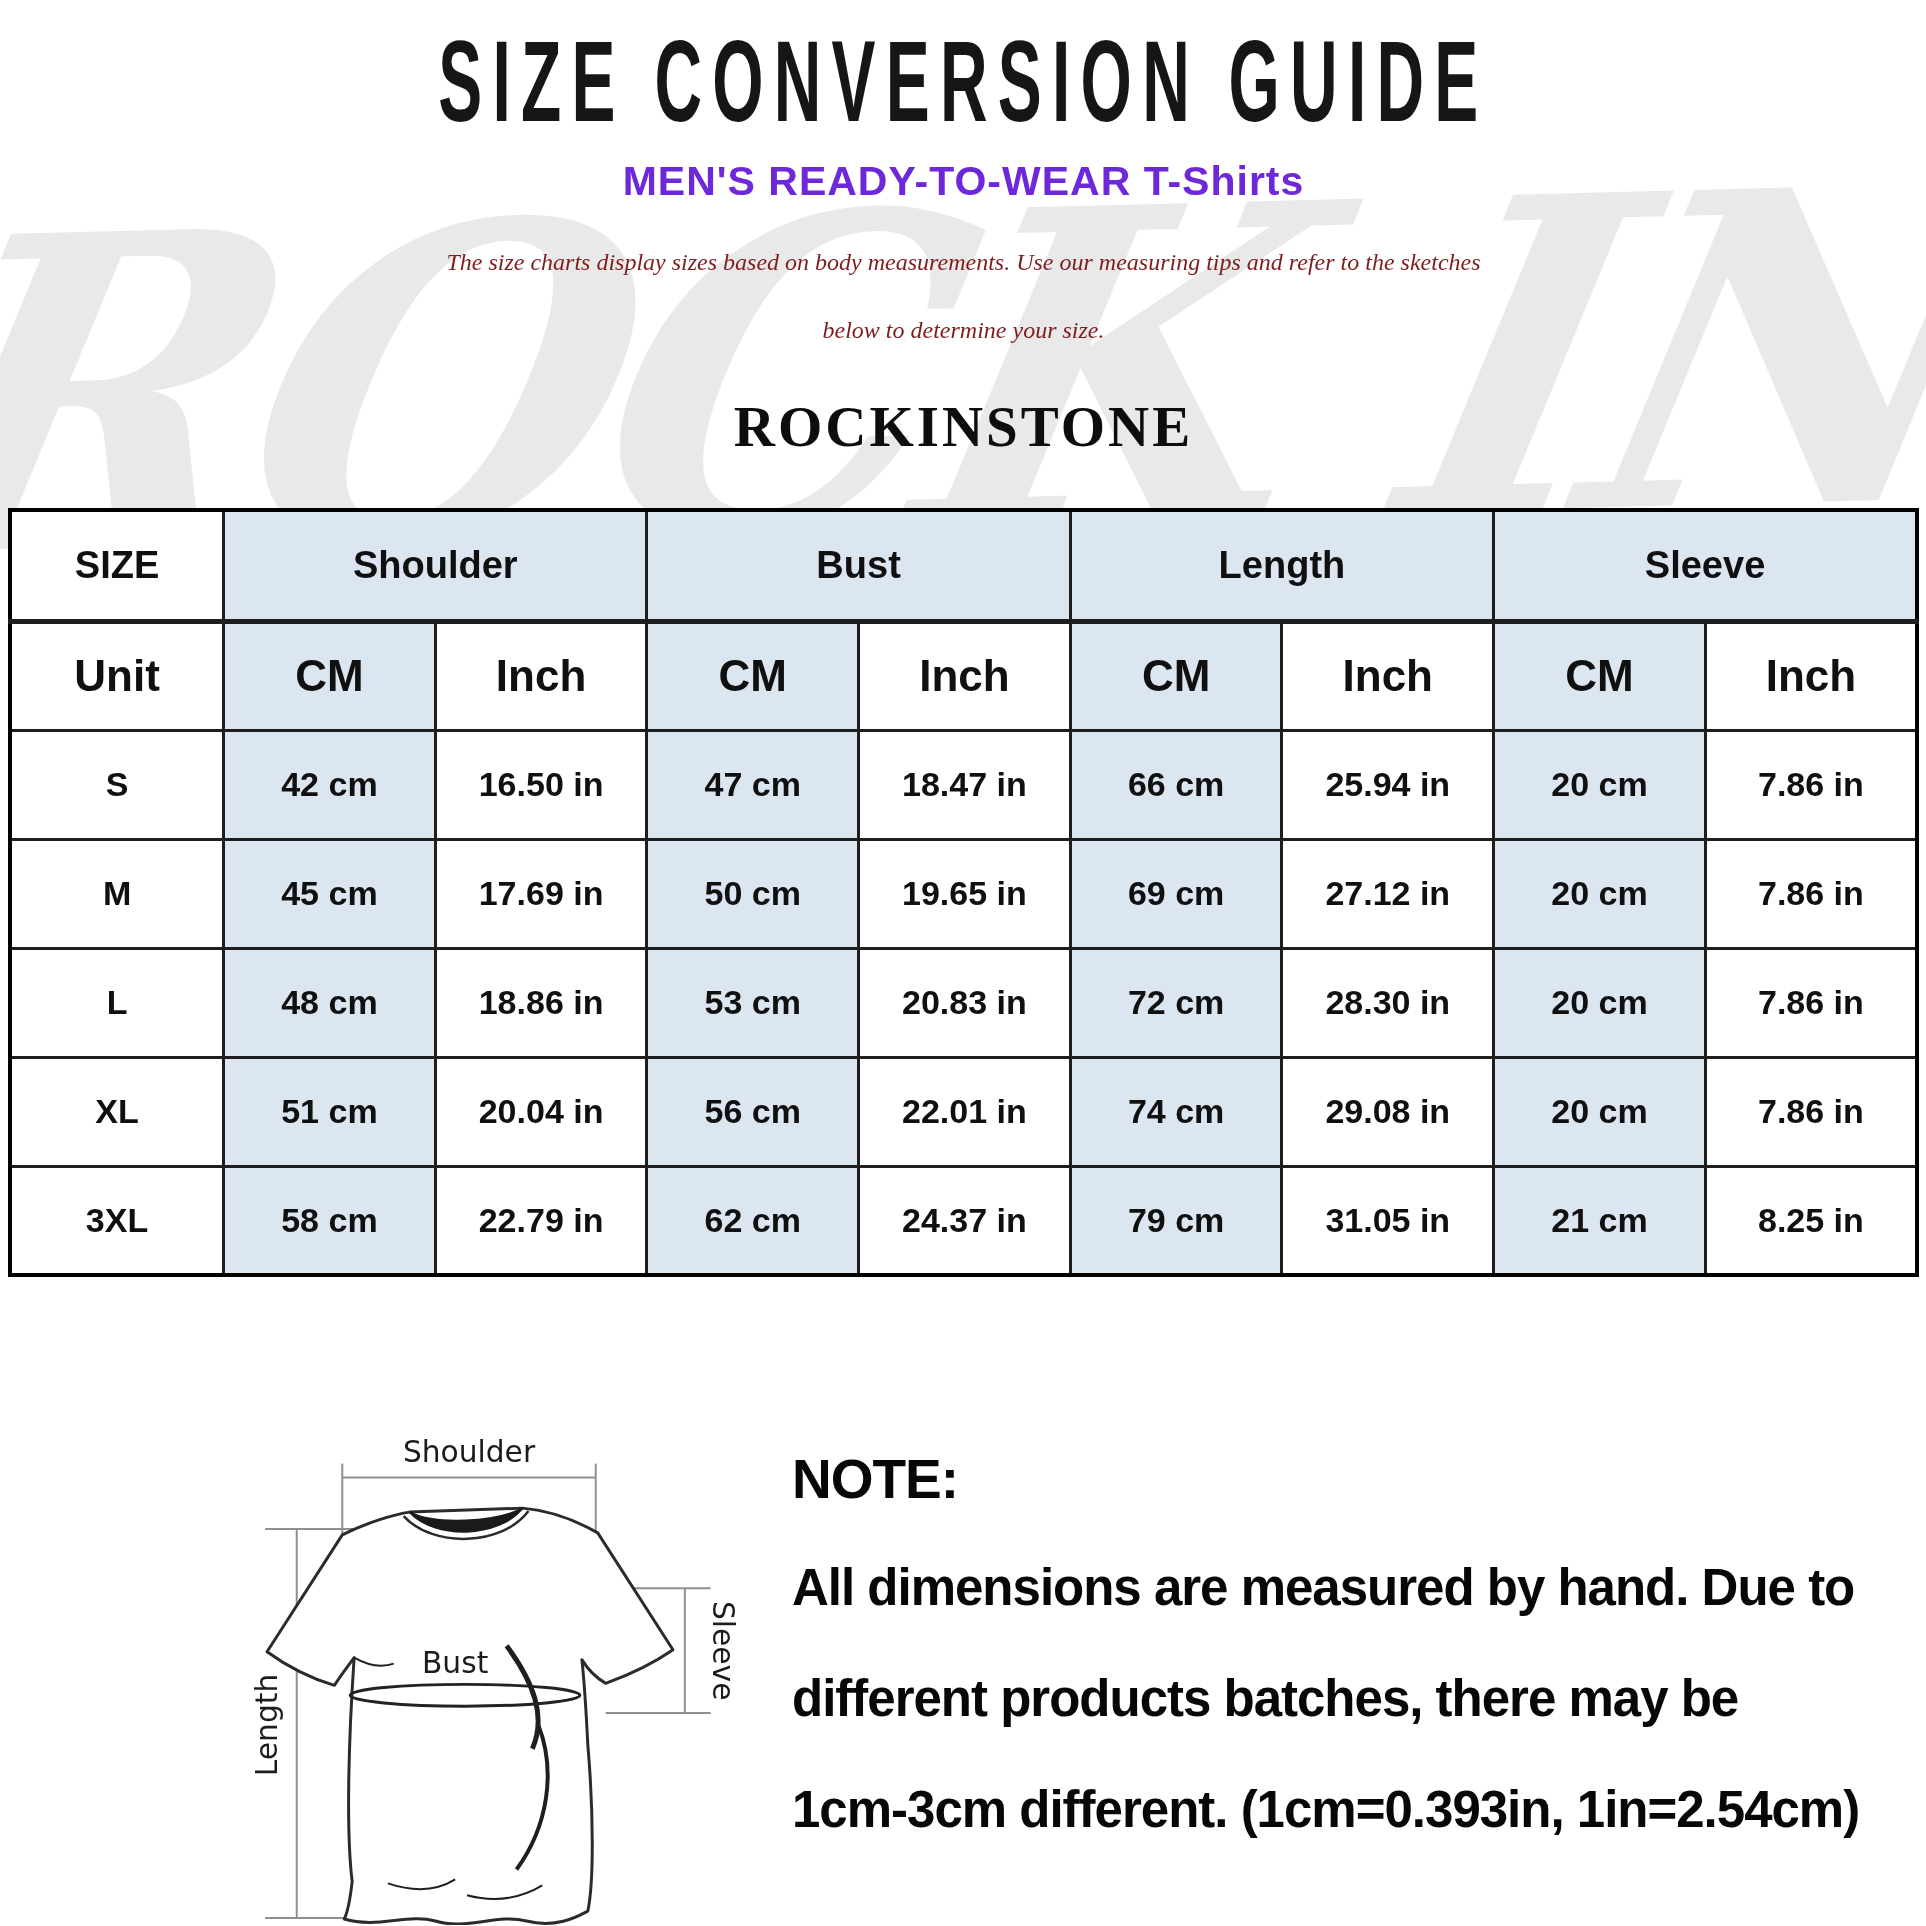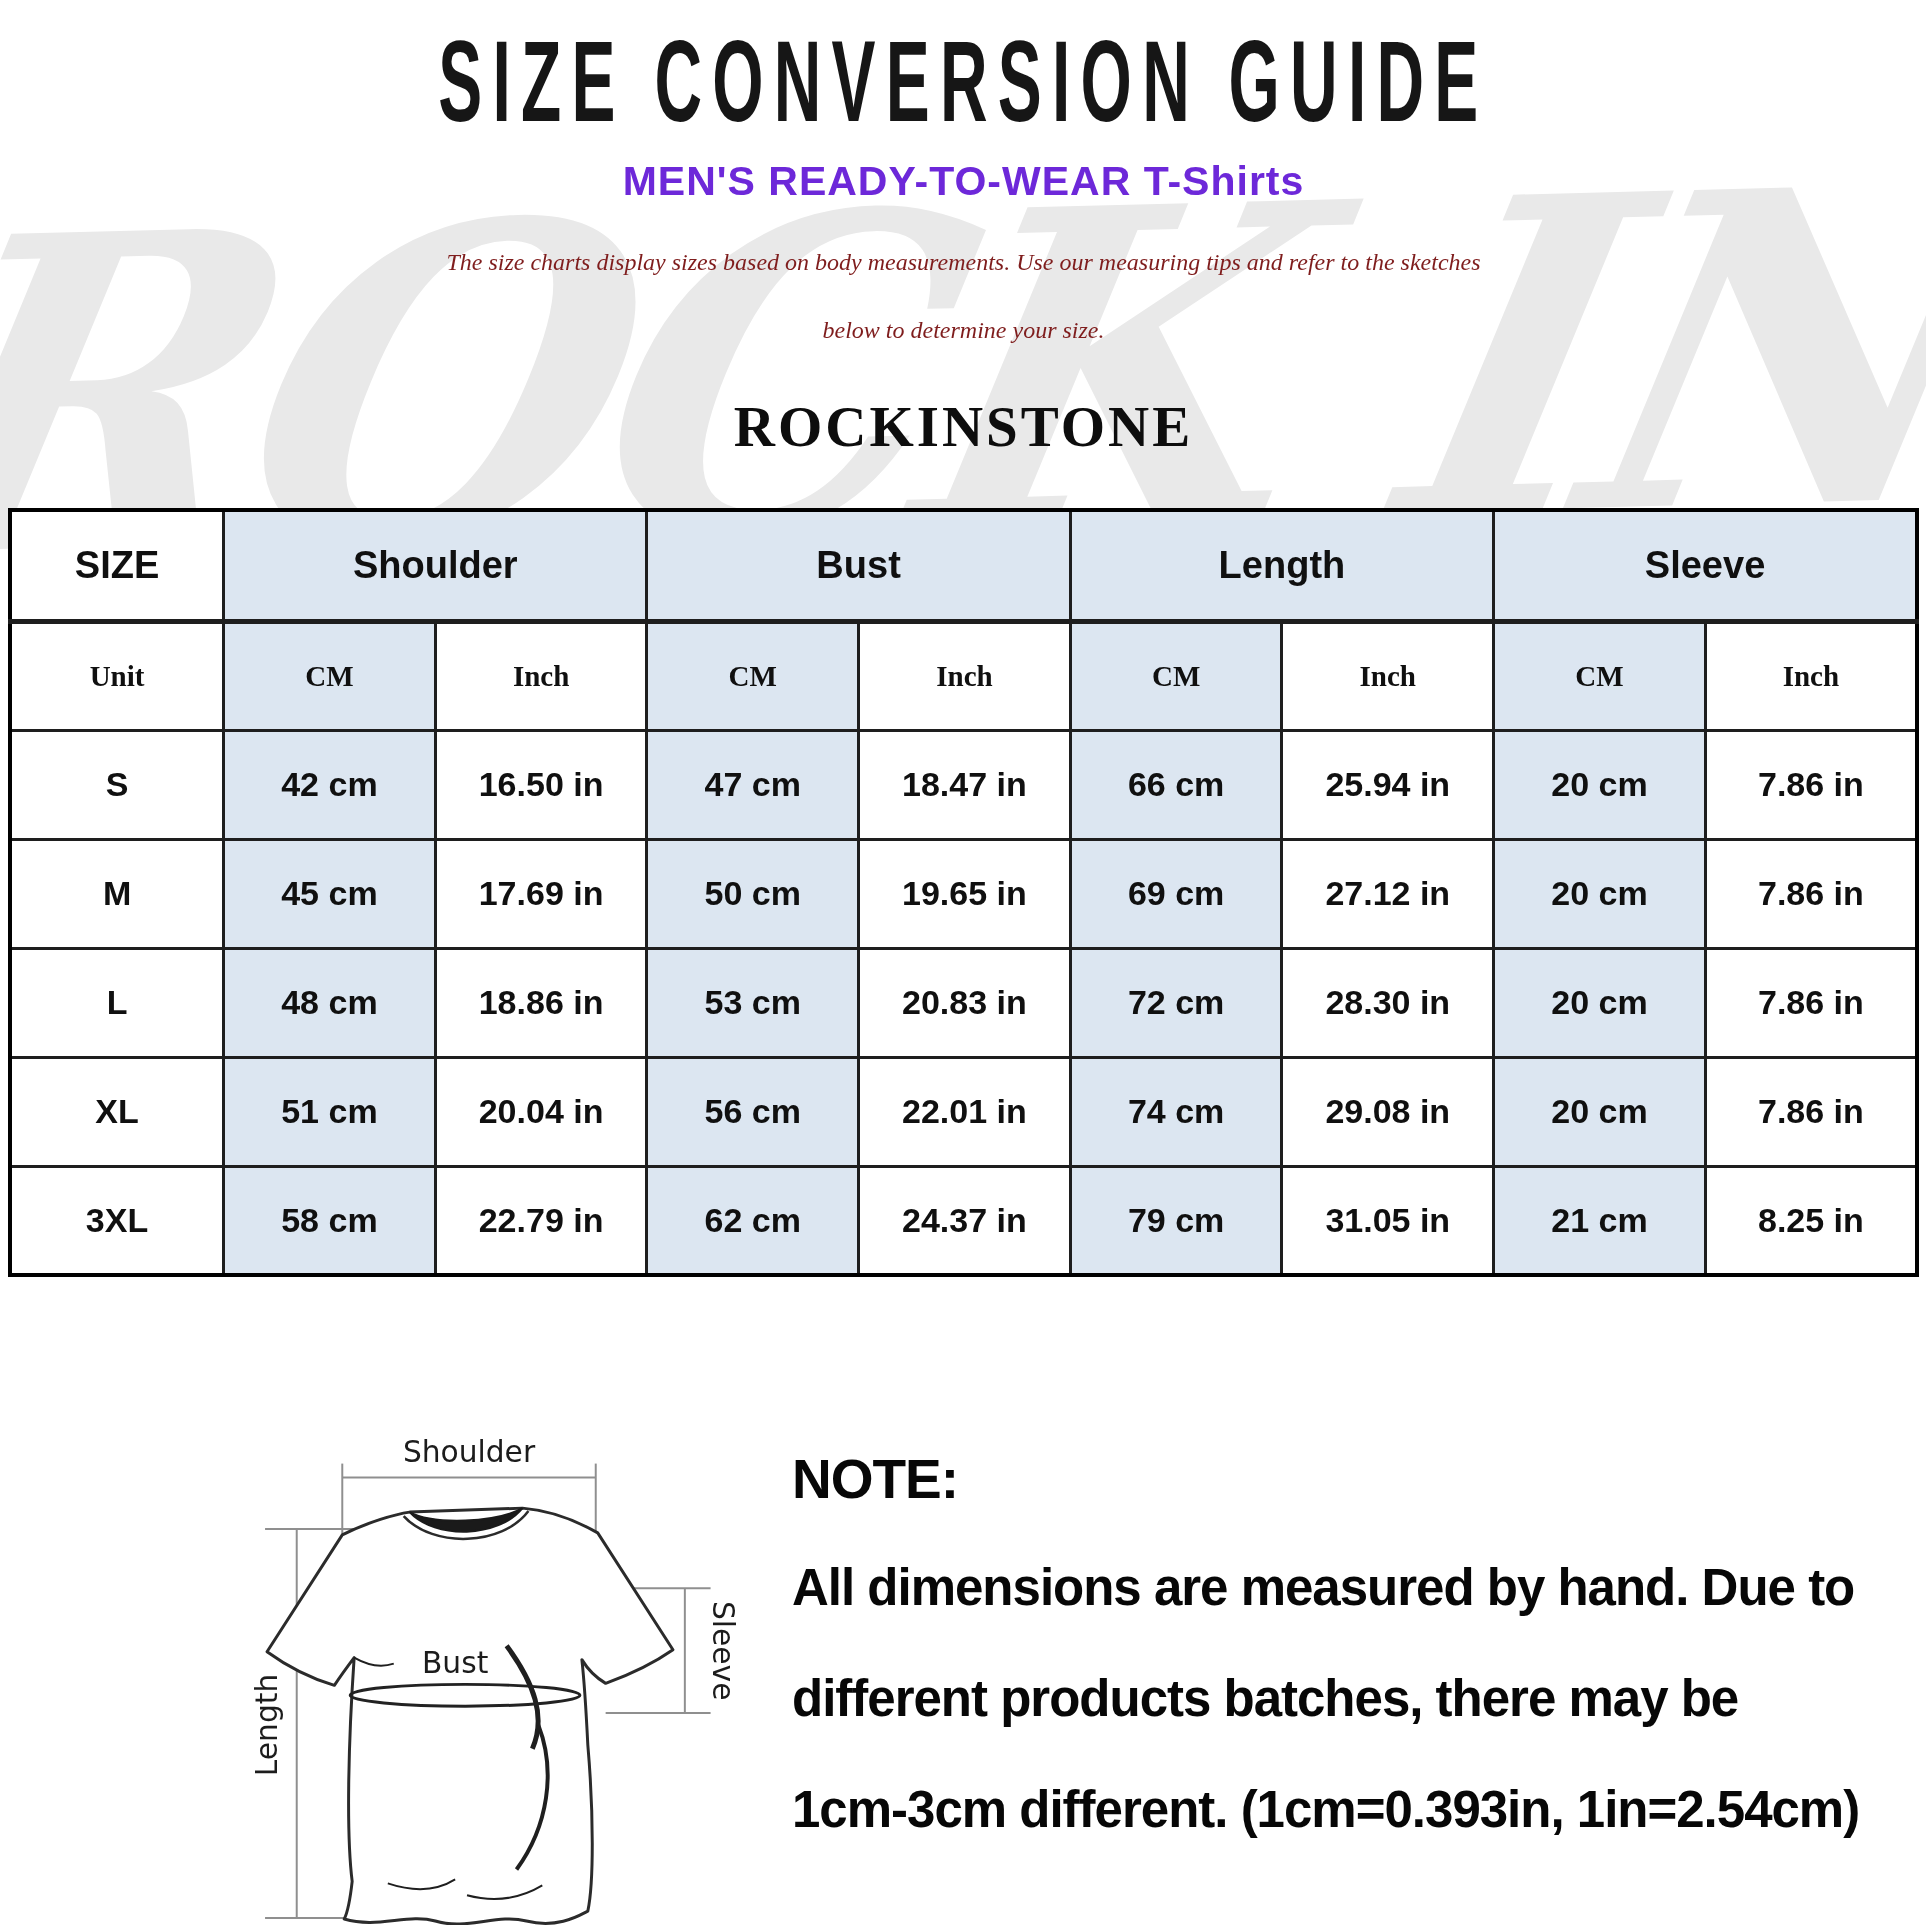--- a/index.html
+++ b/index.html
@@ -94,21 +94,21 @@
     vertical-align: middle;
     font-weight: 700;
     color: #101010;
     background: #ffffff;
     padding: 0;
   }
   .size-table .shade { background: #dce6f1; }
   tr.group-row    { height: 111px; }
   tr.group-row th { font-size: 38px; border-bottom-width: 5px; }
   tr.unit-row     { height: 109px; }
-  tr.unit-row td  { font-size: 29px; font-family: Liberation Serif, serif; }
+  tr.unit-row td  { font-size: 44px; }
   tr.data-row     { height: 109px; }
   tr.data-row td  { font-size: 34px; }
 
   
   .sketch {
     position: absolute;
     top: 1418px; left: 170px;
     width: 599px; height: 507px;
   }
   .note {

